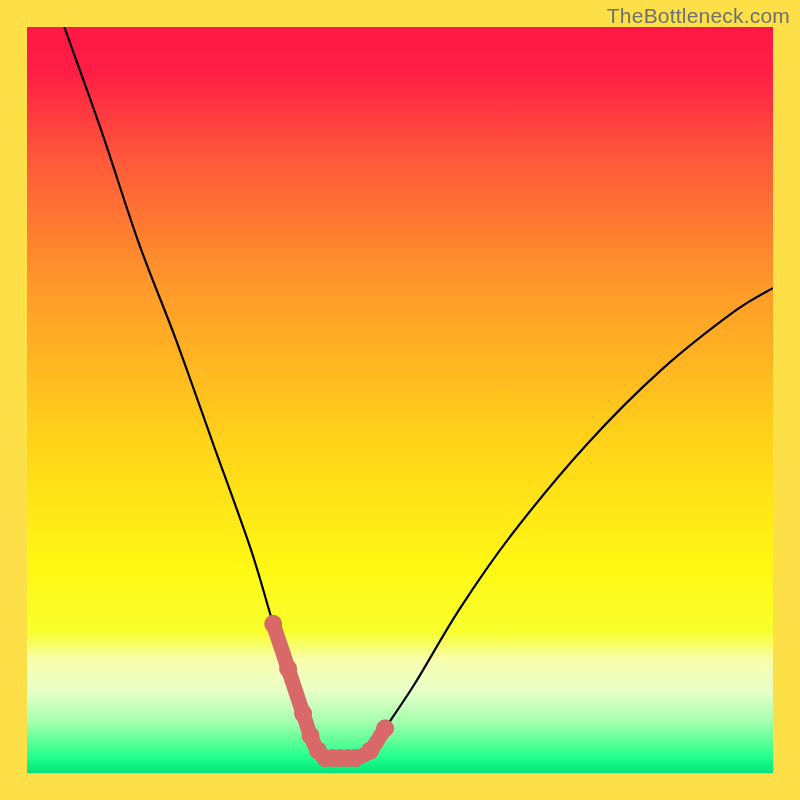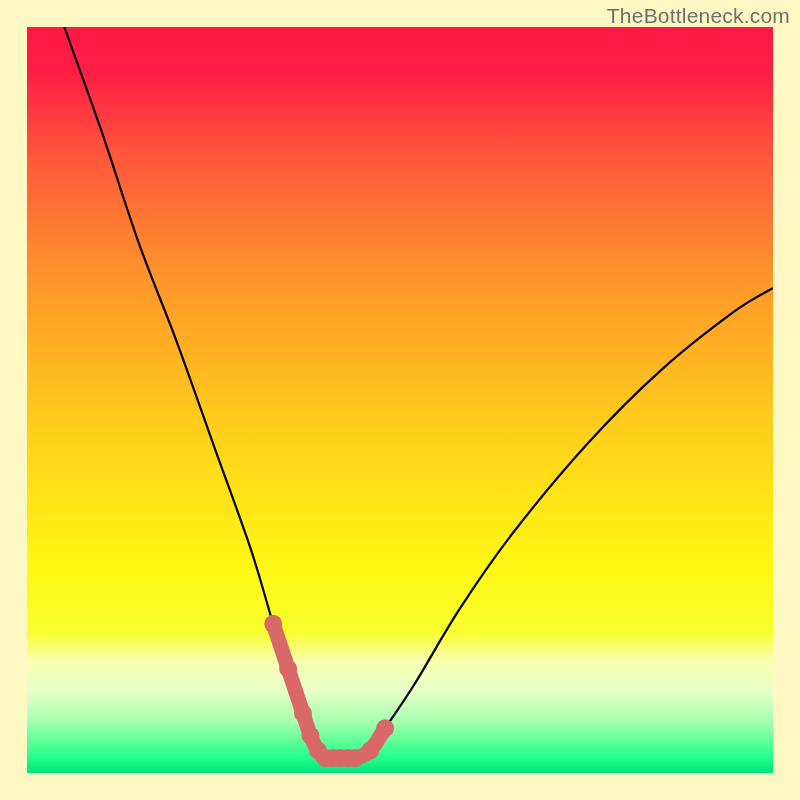--- a/index.html
+++ b/index.html
@@ -9,21 +9,21 @@
     height: 800px;
     background: #000;
     overflow: hidden;
     font-family: Arial, Helvetica, sans-serif;
   }
   .frame {
     position: absolute;
     inset: 0;
     width: 800px;
     height: 800px;
-    background: #fef9c3;
+    background: #fde047;
   }
   .plot {
     position: absolute;
     left: 27px;
     top: 27px;
     width: 746px;
     height: 746px;
     overflow: hidden;
   }
   .bg-gradient {

